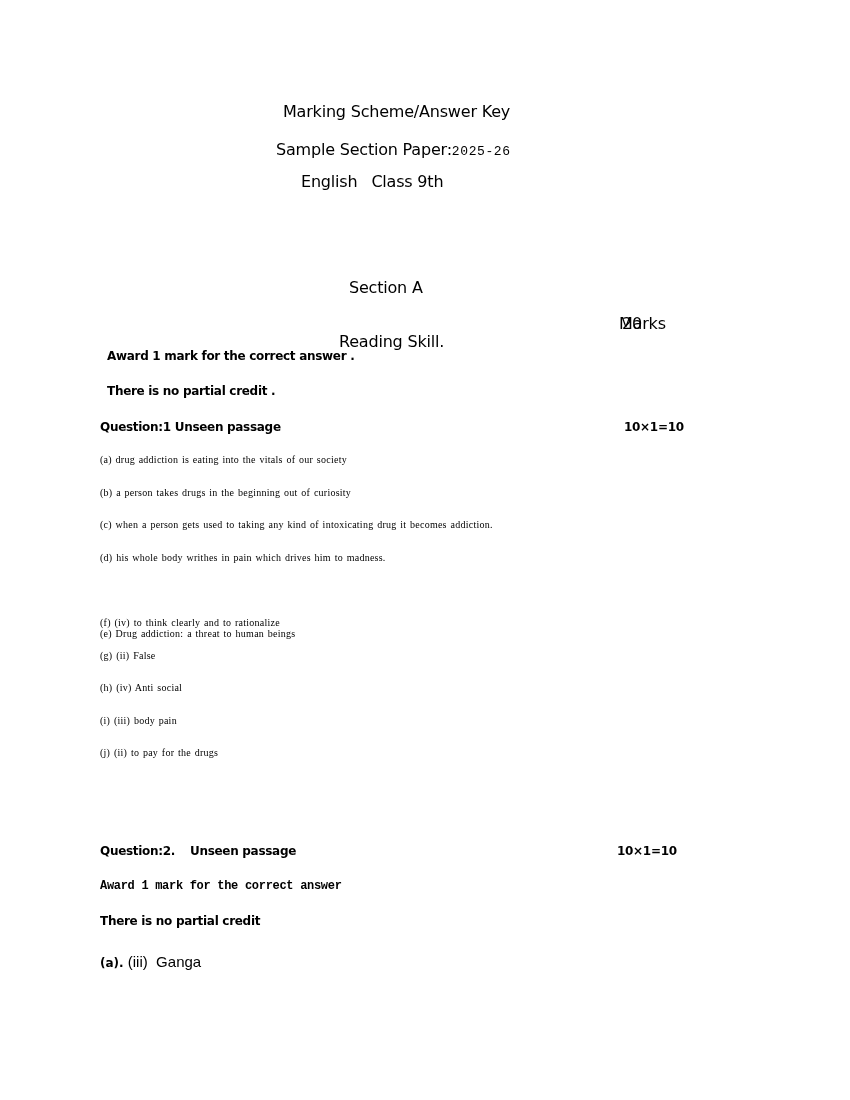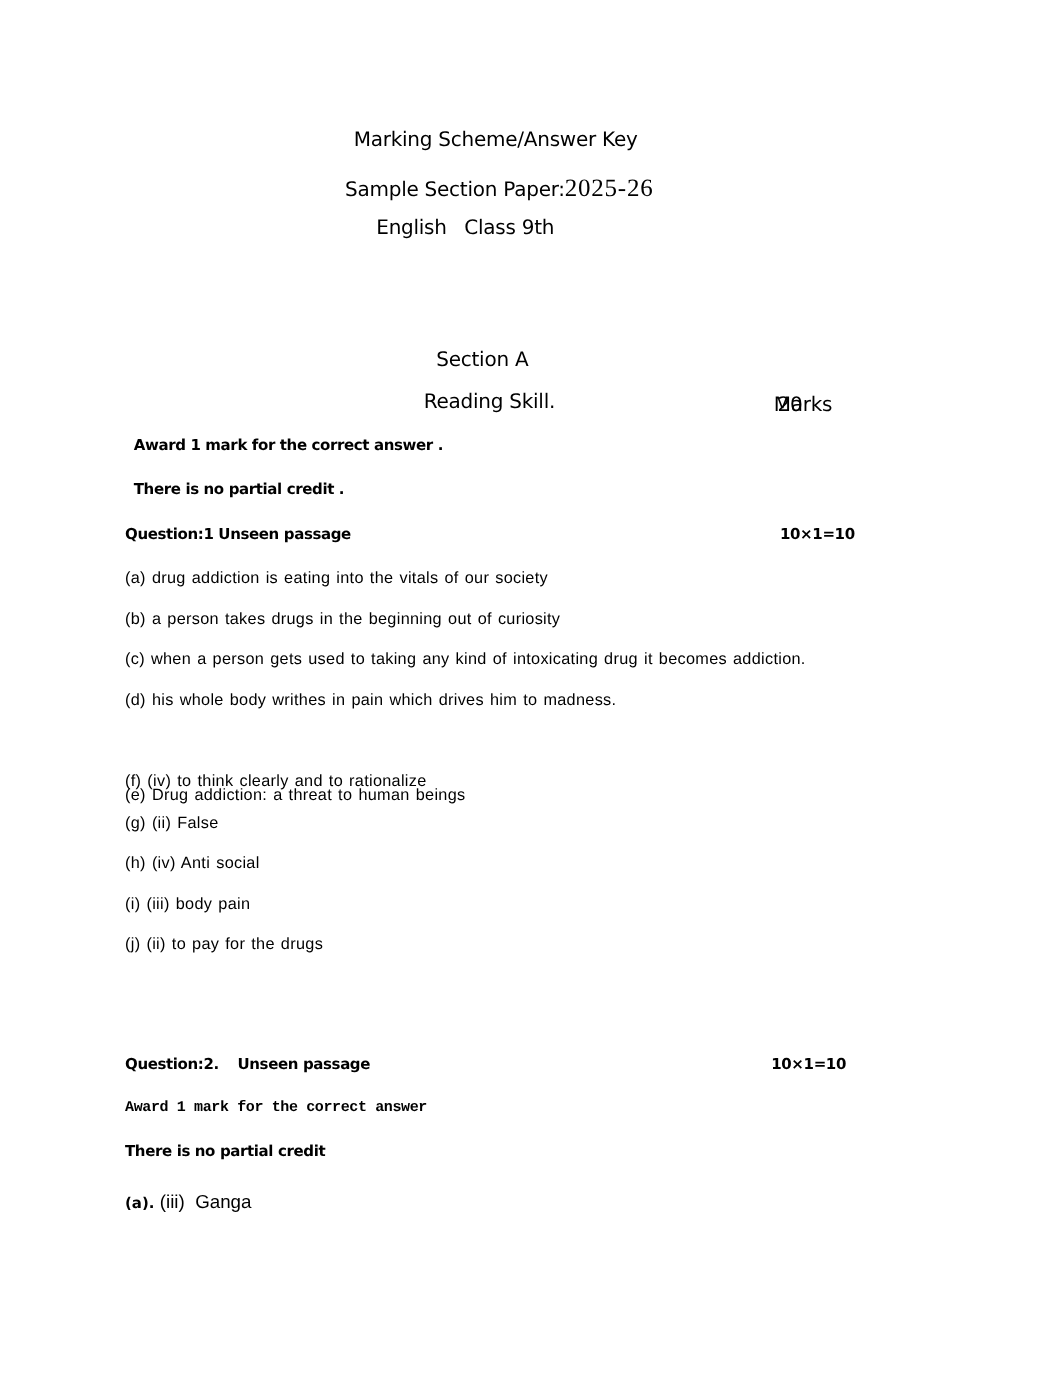--- a/index.html
+++ b/index.html
@@ -15,33 +15,33 @@
       color: #000000;
       font-family: "Liberation Sans", sans-serif;
     }
     .abs { position: absolute; white-space: nowrap; }
     .hdr {
       font-family: "DejaVu Sans", sans-serif;
       font-size: 16px;
       letter-spacing: -0.2px;
     }
     .hdr-year {
-      font-family: Liberation Serif, serif;
-      font-size: 20px;
+      font-family: Liberation Mono, monospace;
+      font-size: 13px;
       letter-spacing: 0.6px;
     }
     .bold-cal {
       font-family: "DejaVu Sans", sans-serif;
       font-size: 12px;
       font-weight: bold;
       letter-spacing: -0.3px;
     }
     .ans {
-      font-family: Liberation Sans, sans-serif;
-      font-size: 13px;
+      font-family: Liberation Serif, serif;
+      font-size: 10px;
       letter-spacing: 0.25px;
       word-spacing: 1px;
     }
     .ans-big {
       font-family: "Liberation Sans", sans-serif;
       font-size: 15px;
     }
     .ans-big .small {
       font-family: "DejaVu Sans", sans-serif;
       font-size: 12px;
@@ -56,21 +56,21 @@
 <div class="abs" style="left:276px; top:140px;">
   <span class="hdr">Sample Section Paper:</span><span class="hdr-year">2025-26</span>
 </div>
 
 <div class="abs hdr" style="left:301px; top:172px;">
   <span>English</span><span style="display:inline-block;width:14px;"></span><span>Class 9th</span>
 </div>
 
 <div class="abs hdr" style="left:349px; top:278px;">Section A</div>
 
-<div class="abs hdr" style="left:339px; top:311px;">Reading Skill.</div>
+<div class="abs hdr" style="left:339px; top:332px;">Reading Skill.</div>
 <div class="abs hdr" style="left:586px; top:314px;margin-left:36px;">20</div>
 <div class="abs hdr" style="left:619px; top:314px;">Marks</div>
 
 <div class="abs bold-cal" style="left:107px; top:349px;">Award 1 mark for the correct answer .</div>
 <div class="abs bold-cal" style="left:107px; top:384px;">There is no partial credit .</div>
 
 <div class="abs bold-cal" style="left:100px; top:420px;">Question:1 Unseen passage</div>
 <div class="abs bold-cal" style="left:624px; top:420px;">10×1=10</div>
 
 <div class="abs ans" style="left:100px; top:454px;">(a) drug addiction is eating into the vitals of our society</div>

